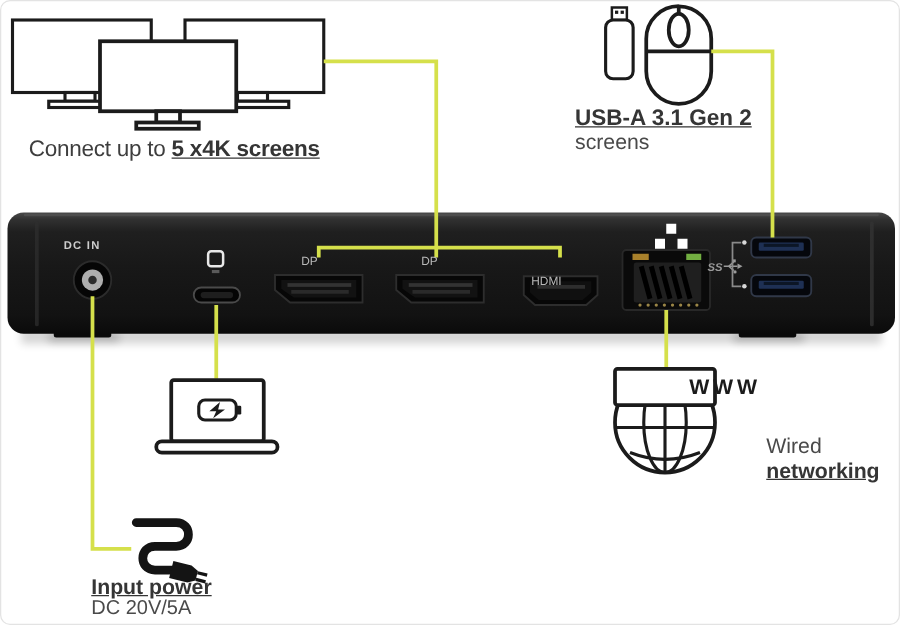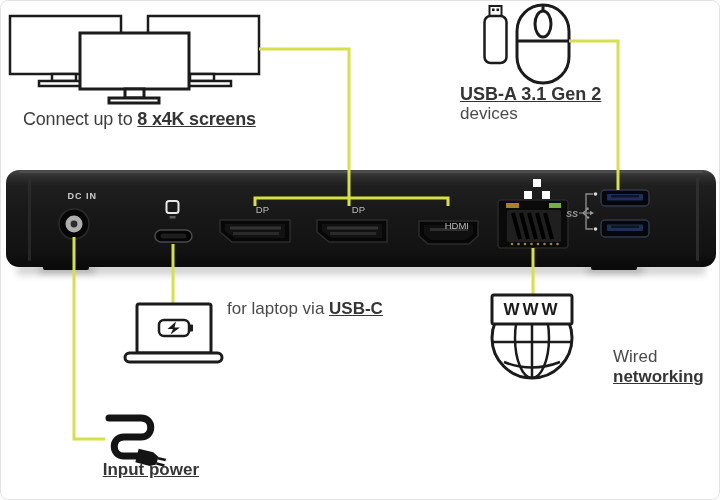--- a/index.html
+++ b/index.html
@@ -9,29 +9,29 @@
     overflow:hidden;border:1px solid #e3e3e3;border-radius:8px;box-sizing:border-box;
   }
   svg.art{position:absolute;left:0;top:0;}
   .lbl{position:absolute;color:#3e3e3e;}
   .b{font-weight:700;color:#353535;text-decoration:underline;}
   .screens-label{left:22px;top:108px;font-size:18px;letter-spacing:-0.2px;}
   .usb-label{left:459px;top:84px;font-size:18px;line-height:19px;}
   .usb-label .sub{font-weight:400;font-size:17px;color:#4a4a4a;}
   .charging-label{left:226px;top:297px;font-size:17px;line-height:21px;color:#4a4a4a;}
   .network-label{left:612px;top:329px;font-size:17px;color:#4a4a4a;margin-top:17px;}
-  .power-label{left:52px;top:460px;width:146px;text-align:right;font-size:17px;line-height:17px;}
+  .power-label{left:72px;top:460px;width:146px;text-align:left;font-size:17px;line-height:17px;}
   .power-label .sub{font-weight:400;font-size:16px;color:#4a4a4a;}
-  .portlbl{position:absolute;text-align:right;color:#b9b9b9;font-size:9.5px;line-height:10px;}
+  .portlbl{position:absolute;text-align:left;color:#b9b9b9;font-size:9.5px;line-height:10px;}
   .dcin{left:50px;top:190px;width:46px;font-weight:700;letter-spacing:1px;color:#cdcdcd;font-size:9px;}
   .dp1{left:240px;top:204px;width:28px;}
   .dp2{left:336px;top:204px;width:28px;}
   .hdmi{left:424px;top:220px;width:44px;}
   .www{position:absolute;left:491px;top:294px;width:80px;height:29px;line-height:30px;
-       text-align:center;font-weight:700;font-size:17px;letter-spacing:3px;color:#1b1b1b;}
+       text-align:center;font-weight:700;font-size:17px;letter-spacing:3px;color:#1b1b1b;padding-left:48px;}
 </style>
 </head>
 <body>
 
 <div class="stage">
 
 <svg class="art" width="720" height="500" viewBox="0 0 720 500">
   <defs>
     <linearGradient id="dockGrad" x1="0" y1="0" x2="0" y2="1">
       <stop offset="0%" stop-color="#4a4a4a"></stop>
@@ -208,40 +208,38 @@
     <path d="M108,417 H140 C153,417 153,436 140,436 H123 C110,436 110,455 123,455 H137" stroke="#141414" stroke-width="7" fill="none" stroke-linecap="round"></path>
     <g transform="rotate(14 140 455)">
       <path d="M136,448.5 H151 L157,451.5 V459.5 L151,462.5 H136 Z" fill="#141414"></path>
       <line x1="157" y1="453" x2="165" y2="453" stroke="#141414" stroke-width="2.6"></line>
       <line x1="157" y1="458.5" x2="165" y2="458.5" stroke="#141414" stroke-width="2.6"></line>
     </g>
   </g>
 </svg>
 
 <div class="lbl screens-label">
-  <span>Connect up to </span><span class="b">8 x4K screens</span>
+  <span>Connect up to </span><span class="b">5 x4K screens</span>
 </div>
 
 <div class="lbl usb-label">
   <div class="b">USB-A 3.1 Gen 2</div>
-  <div class="sub">devices</div>
+  <div class="sub">screens</div>
 </div>
 
 <div class="lbl charging-label">
-  <div>
-    <span>for laptop via </span><span class="b">USB-C</span>
-  </div>
 </div>
 
 <div class="lbl network-label">
   <span>Wired </span><span class="b">networking</span>
 </div>
 
 <div class="lbl power-label">
   <div class="b">Input power</div>
+  <div class="sub">DC 20V/5A</div>
 </div>
 
 <div class="portlbl dcin">DC IN</div>
 <div class="portlbl dp1">DP</div>
 <div class="portlbl dp2">DP</div>
 <div class="portlbl hdmi">HDMI</div>
 <div class="www">WWW</div>
 
 </div>
 

